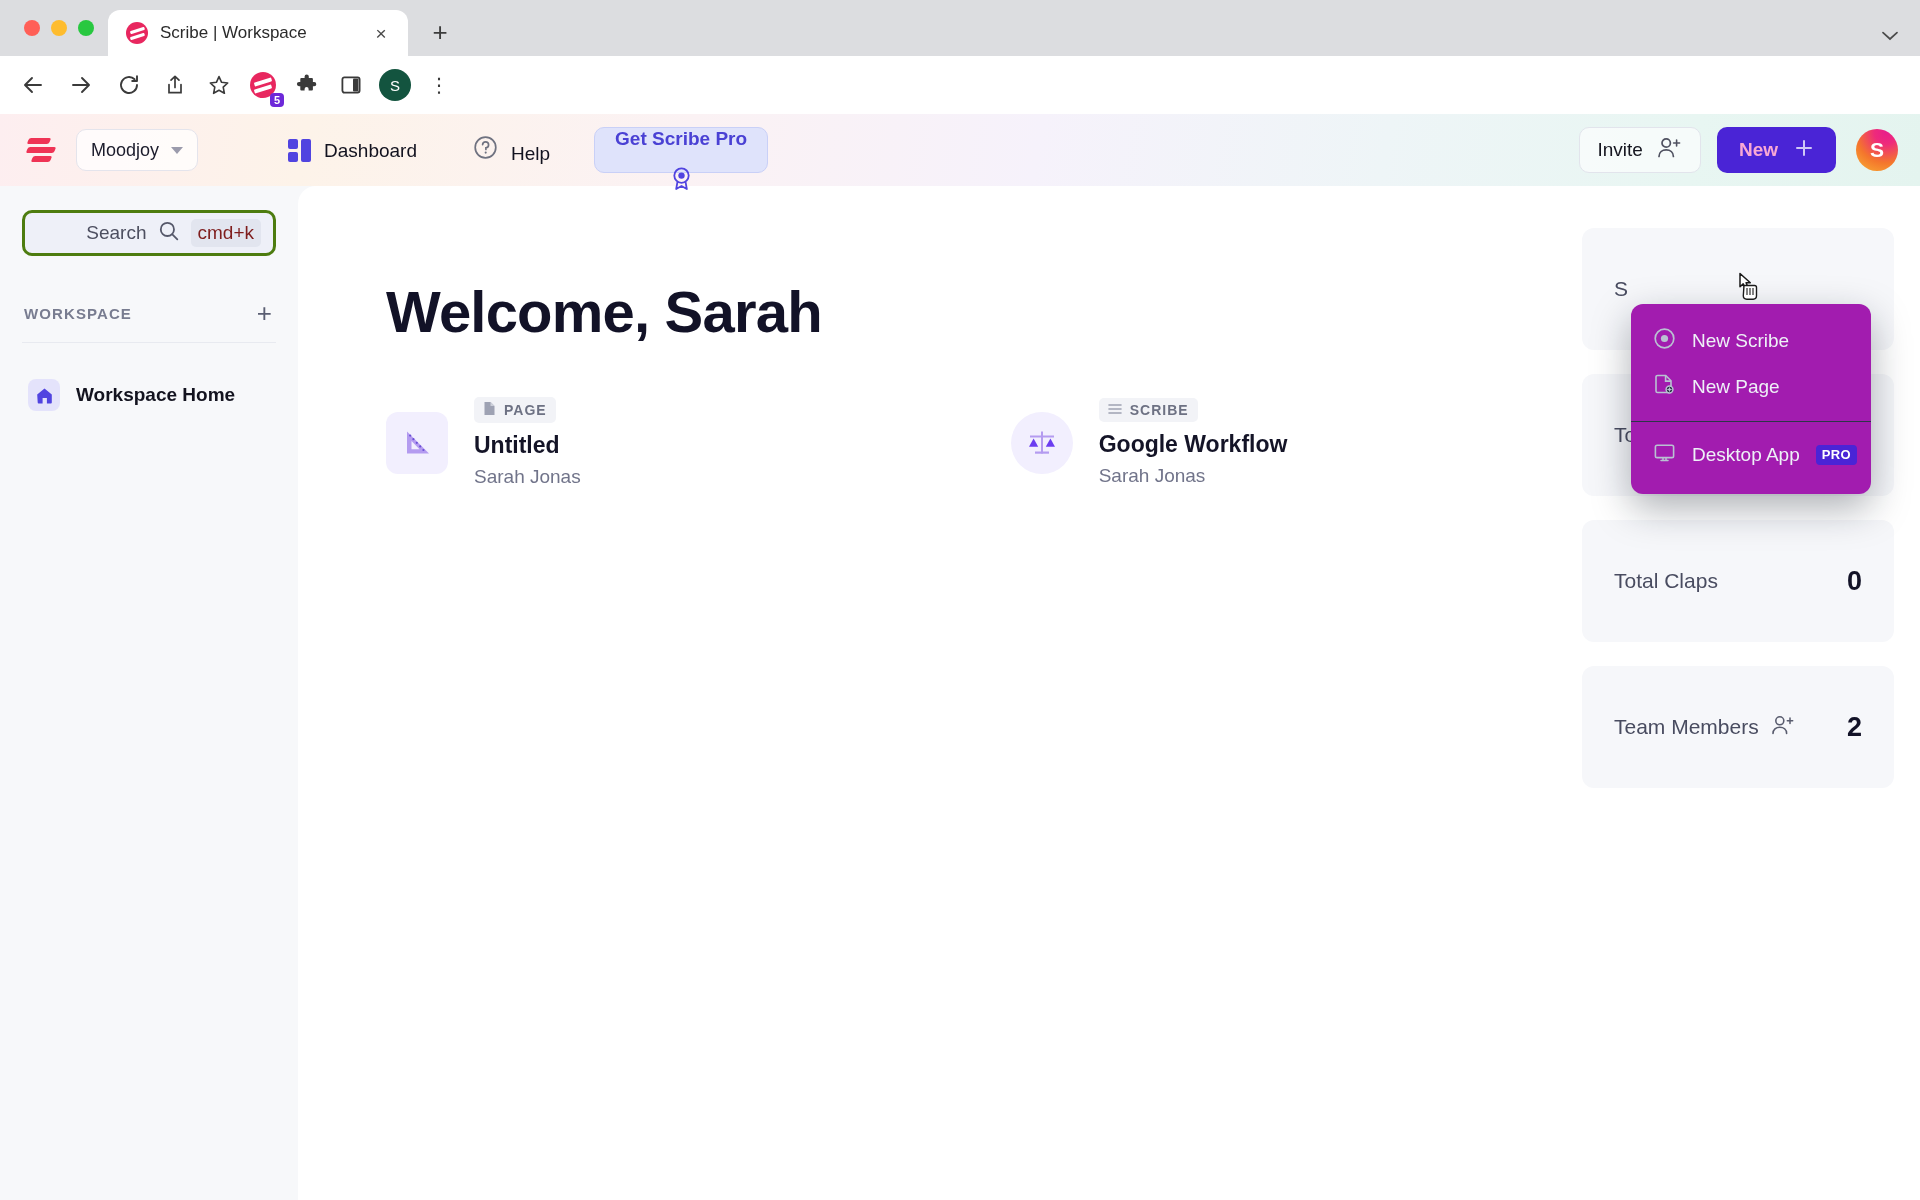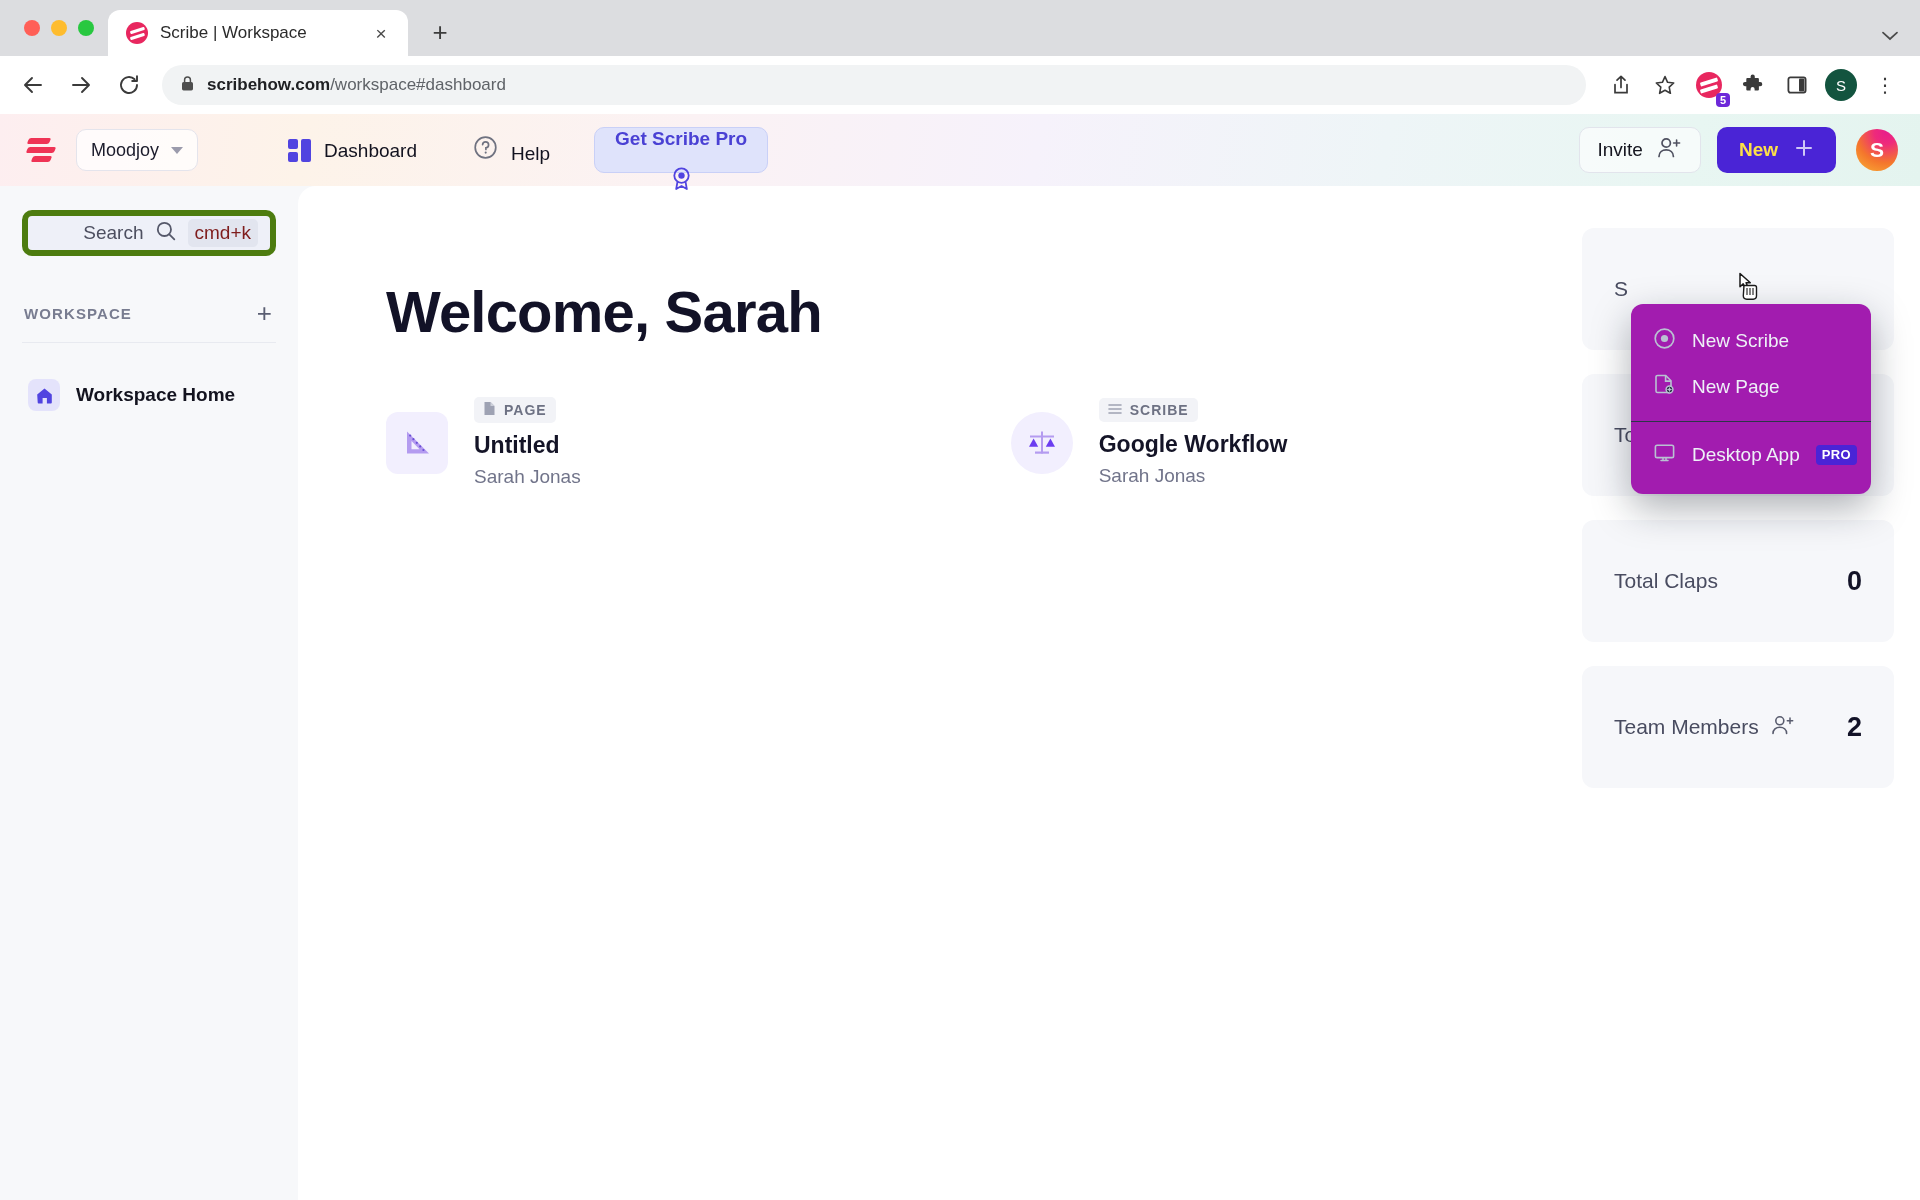--- a/index.html
+++ b/index.html
@@ -211,21 +211,21 @@
     display: flex; align-items: center; gap: 14px;
     padding: 0 18px;
     font-size: 19px; color: #15151f;
   }
   .new-btn {
     height: 46px; min-width: 118px;
     background: #4a24d6;
     border-radius: 10px;
     display: flex; align-items: center; justify-content: center;
     gap: 16px; padding: 0 22px;
-    font-size: 19px; font-weight: bold; color: #fde047;
+    font-size: 19px; font-weight: bold; color: #f9a8d4;
     margin-left: 16px;
     position: relative;
   }
   .user-av {
     width: 42px; height: 42px; border-radius: 50%;
     background: radial-gradient(circle at 72% 8%, #e81e8a 0%, #ee2a7b 24%, #f4762c 62%, #f9b234 100%);
     color: #fff; font-size: 21px; font-weight: bold;
     display: flex; align-items: center; justify-content: center;
     margin-left: 20px; flex: none;
   }
@@ -242,21 +242,21 @@
 
   .sidebar {
     width: 298px; flex: none;
     background: #f7f8fa;
     padding: 24px 22px 0 22px;
     position: relative;
   }
   .search-box {
     height: 46px;
     background: #eef0f8;
-    border: 6px solid #4d7c0f;
+    border: 3px solid #4d7c0f;
     border-radius: 10px;
     display: flex; align-items: center; justify-content: flex-end;
     gap: 11px; padding: 8px 12px;
   }
   .search-label { font-size: 19px; color: #4d4f60; }
   .kbd {
     background: #e2e5ef; color: #7f1d1d;
     font-size: 19px; border-radius: 5px;
     padding: 3px 7px; line-height: 1.2; text-align: center;
   }
@@ -426,29 +426,20 @@
           <path d="M3 11h15M12 4l7 7-7 7" stroke="#3a3a3a" stroke-width="1.9" fill="none" stroke-linecap="round" stroke-linejoin="round"></path>
         </svg>
     </div>
     <div class="nav-btn">
       <svg width="22" height="22" viewBox="0 0 22 22">
           <path d="M19 11a8 8 0 1 1-2.4-5.7" stroke="#3a3a3a" stroke-width="1.9" fill="none" stroke-linecap="round"></path>
           <path d="M19 2.2V7h-4.8" stroke="#3a3a3a" stroke-width="1.9" fill="none" stroke-linecap="round" stroke-linejoin="round"></path>
         </svg>
     </div>
 
-    <div class="omnibox">
-      <span class="lock">
-        <svg width="15" height="17" viewBox="0 0 15 17">
-            <rect x="2" y="7" width="11" height="8.4" rx="1.6" fill="#4e4e4e"></rect>
-            <path d="M4.6 7V4.8a2.9 2.9 0 0 1 5.8 0V7" stroke="#4e4e4e" stroke-width="1.5" fill="none"></path>
-          </svg>
-      </span>
-      <span class="url"><b>scribehow.com</b><span class="dim">/workspace#dashboard</span></span>
-    </div>
 
     <div class="tool-icon">
       <svg width="20" height="22" viewBox="0 0 20 22">
           <path d="M10 2.5v11M6 6.2L10 2.3l4 3.9" stroke="#3a3a3a" stroke-width="1.7" fill="none" stroke-linecap="round" stroke-linejoin="round"></path>
           <path d="M4 10.5v8.2h12v-8.2" stroke="#3a3a3a" stroke-width="1.7" fill="none" stroke-linecap="round"></path>
         </svg>
     </div>
     <div class="tool-icon">
       <svg width="22" height="22" viewBox="0 0 22 22">
           <path d="M11 2.6l2.6 5.7 6.1.7-4.5 4.2 1.2 6.1L11 16.3 5.6 19.3l1.2-6.1L2.3 9l6.1-.7z" stroke="#3a3a3a" stroke-width="1.6" fill="none" stroke-linejoin="round"></path>

